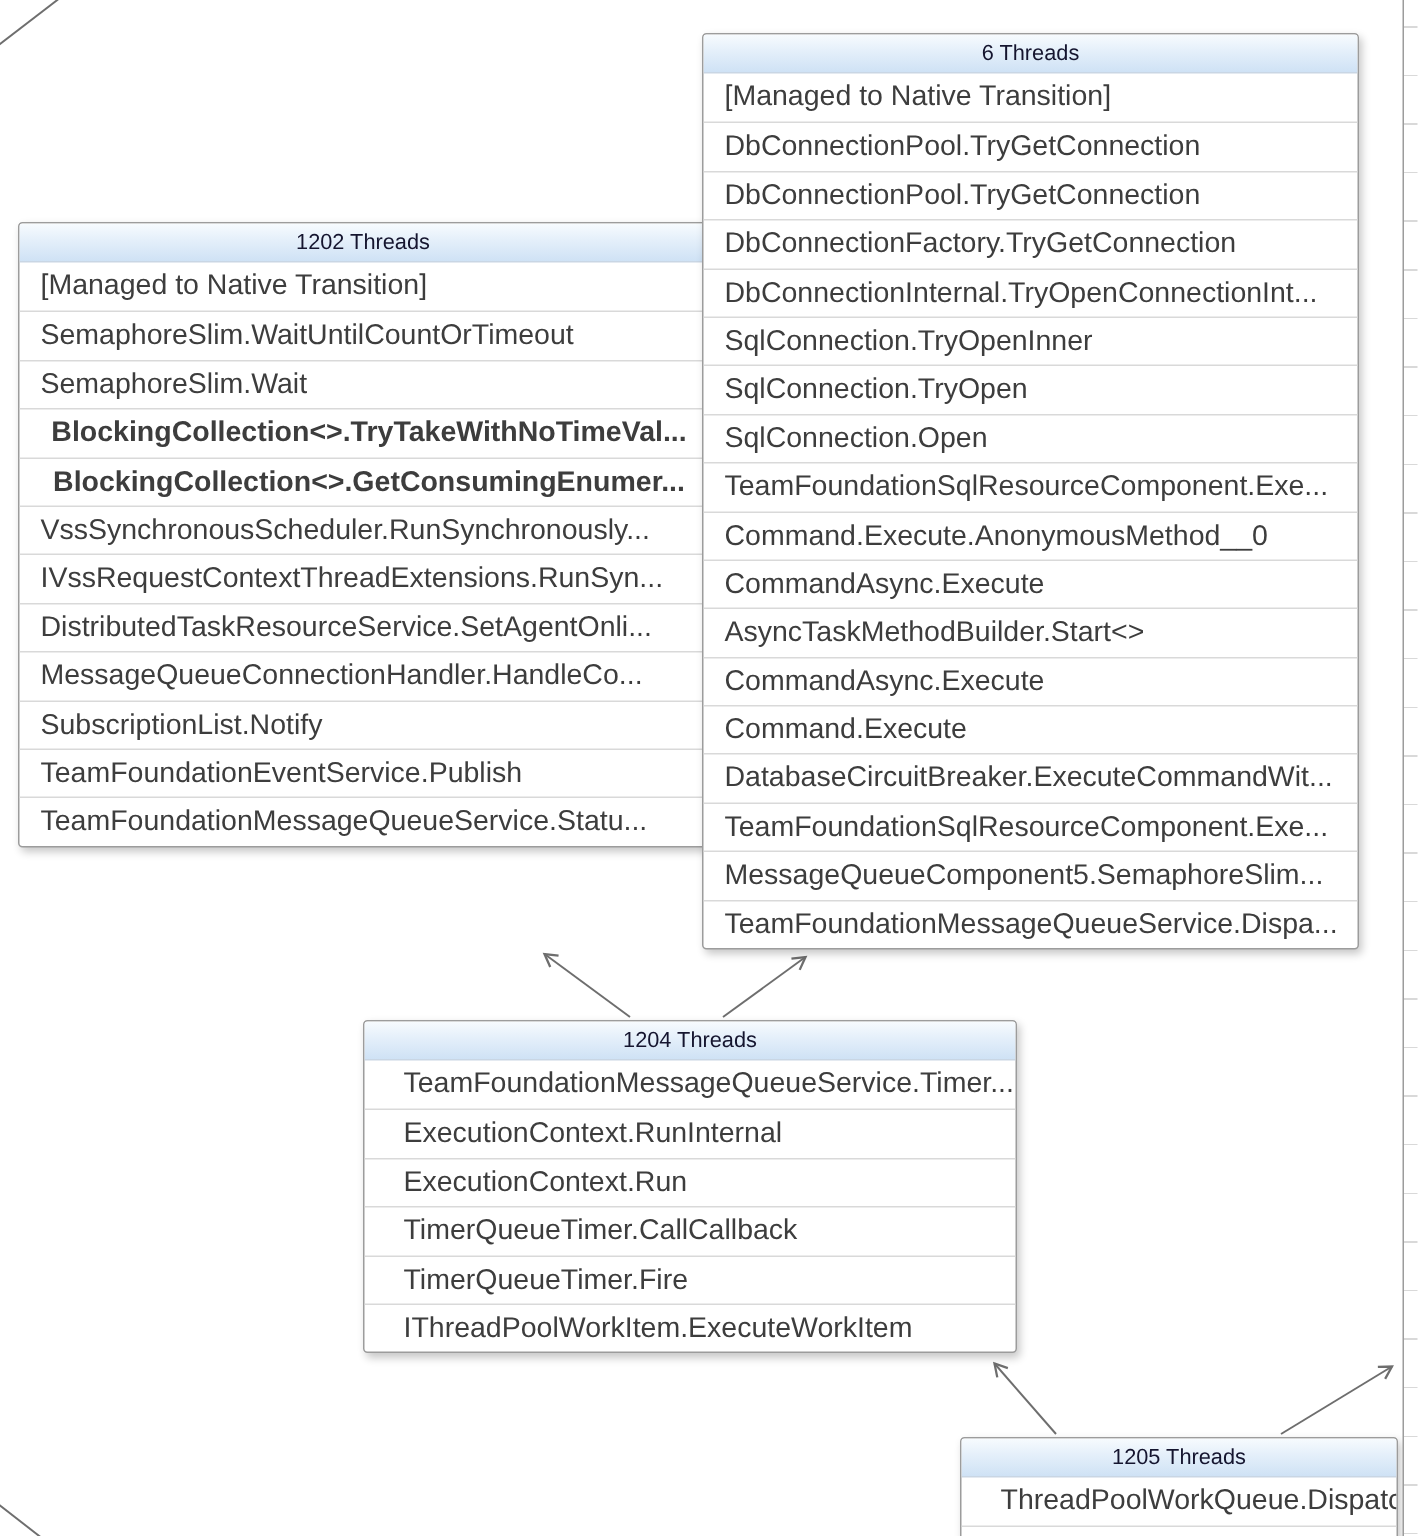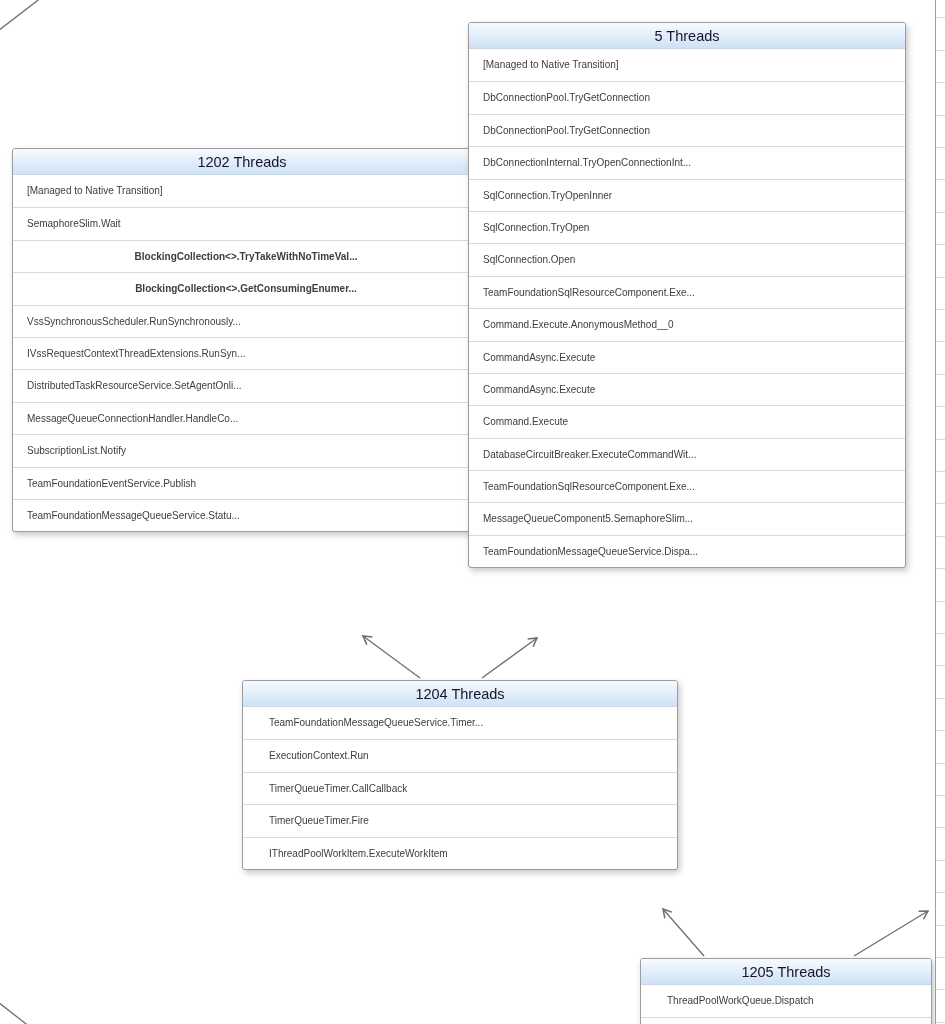--- a/index.html
+++ b/index.html
@@ -27,21 +27,21 @@
     height: 26px; line-height: 26px;
     text-align: center;
     font-size: 14.5px;
     color: #15152f;
     background: linear-gradient(to bottom, #f7fbfe 0%, #e4effa 45%, #cfe2f5 100%);
     border-bottom: 1px solid #c9d6e4;
     white-space: nowrap; overflow: hidden;
   }
   .row {
     height: 32.4px; line-height: 32.4px;
-    font-size: 10px;
+    font-size: 19px;
     color: #3d3d3d;
     padding-left: 14px; padding-right: 6px;
     white-space: nowrap; overflow: hidden;
     border-top: 1px solid #d9d9d9;
   }
   .rows .row:first-child { border-top: none; }
   .row.bold { font-weight: bold; text-align: center; }
   .pad-lg .row { padding-left: 26px; }
   .row.partial { border-top: 1px solid #d9d9d9; }
   
@@ -73,59 +73,63 @@
   <line x1="420" y1="678" x2="363" y2="636" marker-end="url(#arrow)"></line>
   <line x1="482" y1="678" x2="537" y2="638" marker-end="url(#arrow)"></line>
   <line x1="704" y1="956" x2="663" y2="909" marker-end="url(#arrow)"></line>
   <line x1="854" y1="956" x2="928" y2="911" marker-end="url(#arrow)"></line>
 </svg>
 
 <div class="node" id="node-1202">
   <div class="node-header">1202 Threads</div>
   <div class="rows">
       <div class="row">[Managed to Native Transition]</div>
+      <div class="row">SemaphoreSlim.WaitUntilCountOrTimeout</div>
       <div class="row">SemaphoreSlim.Wait</div>
       <div class="row bold">BlockingCollection&lt;&gt;.TryTakeWithNoTimeVal...</div>
       <div class="row bold">BlockingCollection&lt;&gt;.GetConsumingEnumer...</div>
       <div class="row">VssSynchronousScheduler.RunSynchronously...</div>
       <div class="row">IVssRequestContextThreadExtensions.RunSyn...</div>
       <div class="row">DistributedTaskResourceService.SetAgentOnli...</div>
       <div class="row">MessageQueueConnectionHandler.HandleCo...</div>
       <div class="row">SubscriptionList.Notify</div>
       <div class="row">TeamFoundationEventService.Publish</div>
       <div class="row">TeamFoundationMessageQueueService.Statu...</div>
     </div>
 </div>
 
 <div class="node" id="node-2threads">
-  <div class="node-header">5 Threads</div>
+  <div class="node-header">6 Threads</div>
   <div class="rows">
       <div class="row">[Managed to Native Transition]</div>
       <div class="row">DbConnectionPool.TryGetConnection</div>
       <div class="row">DbConnectionPool.TryGetConnection</div>
+      <div class="row">DbConnectionFactory.TryGetConnection</div>
       <div class="row">DbConnectionInternal.TryOpenConnectionInt...</div>
       <div class="row">SqlConnection.TryOpenInner</div>
       <div class="row">SqlConnection.TryOpen</div>
       <div class="row">SqlConnection.Open</div>
       <div class="row">TeamFoundationSqlResourceComponent.Exe...</div>
       <div class="row">Command.Execute.AnonymousMethod__0</div>
       <div class="row">CommandAsync.Execute</div>
+      <div class="row">AsyncTaskMethodBuilder.Start&lt;&gt;</div>
       <div class="row">CommandAsync.Execute</div>
       <div class="row">Command.Execute</div>
       <div class="row">DatabaseCircuitBreaker.ExecuteCommandWit...</div>
       <div class="row">TeamFoundationSqlResourceComponent.Exe...</div>
       <div class="row">MessageQueueComponent5.SemaphoreSlim...</div>
       <div class="row">TeamFoundationMessageQueueService.Dispa...</div>
     </div>
 </div>
 
 <div class="node pad-lg" id="node-1204">
   <div class="node-header">1204 Threads</div>
   <div class="rows">
       <div class="row">TeamFoundationMessageQueueService.Timer...</div>
+      <div class="row">ExecutionContext.RunInternal</div>
       <div class="row">ExecutionContext.Run</div>
       <div class="row">TimerQueueTimer.CallCallback</div>
       <div class="row">TimerQueueTimer.Fire</div>
       <div class="row">IThreadPoolWorkItem.ExecuteWorkItem</div>
     </div>
 </div>
 
 <div class="node pad-lg" id="node-1205">
   <div class="node-header">1205 Threads</div>
   <div class="rows">

